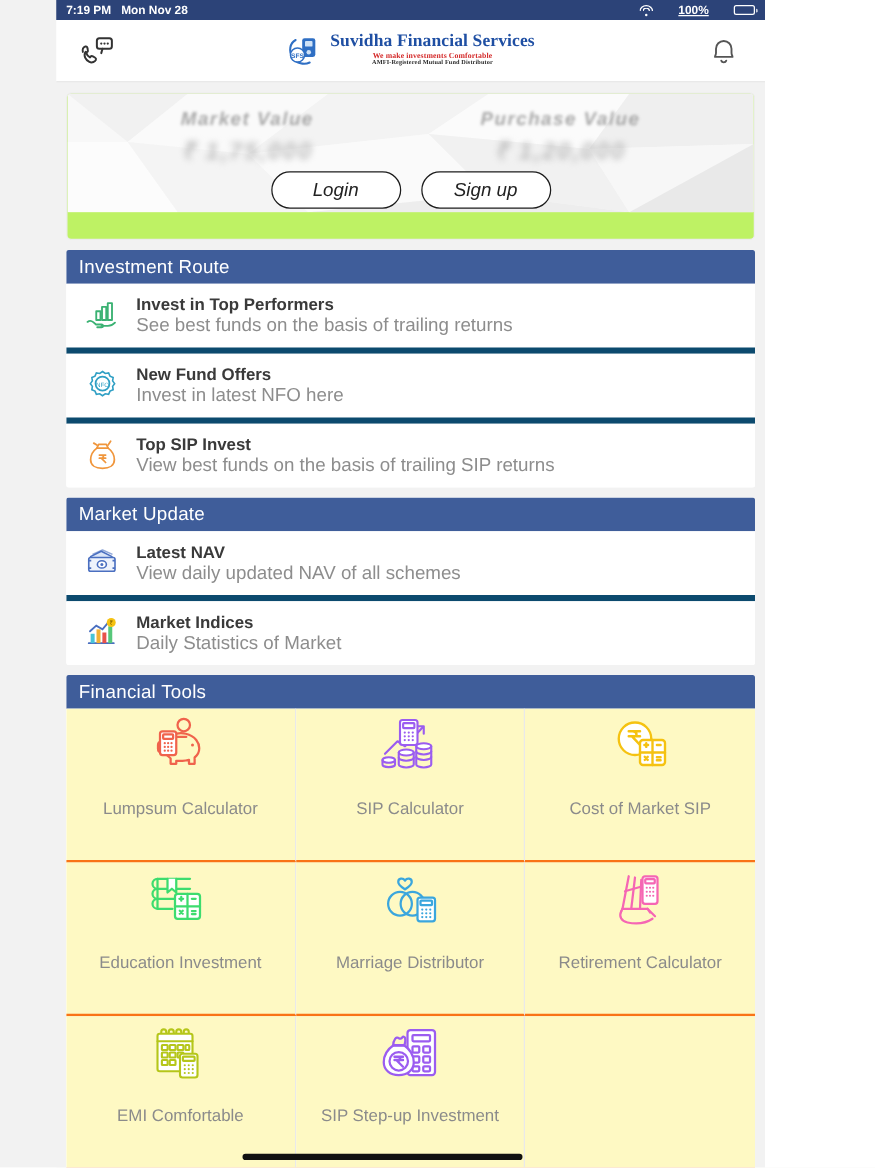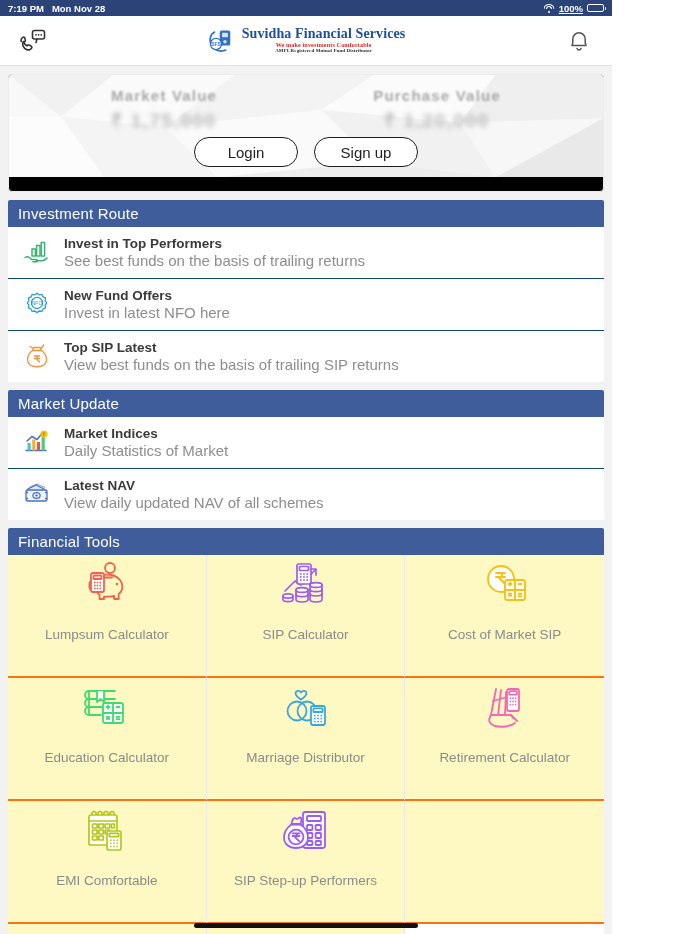--- a/index.html
+++ b/index.html
@@ -2,30 +2,30 @@
 <html><head>
 <meta charset="utf-8">
 <style>
   * { box-sizing: border-box; margin: 0; padding: 0; }
   html, body {
     width: 700px; height: 934px;
     font-family: "Liberation Sans", sans-serif;
     background: #ffffff;
     overflow: hidden;
   }
-  .app { width: 612px; height: 934px; position: relative; background: #f2f2f2; display: flex; flex-direction: column; }
+  .app { width: 612px; height: 934px; position: relative; background: #f2f2f2; display: flex; flex-direction: column; padding-left: 45px; }
 
   
   .statusbar {
     height: 16px; background: #2c4378; color: #ffffff;
     display: flex; align-items: center; justify-content: space-between;
     padding: 0 8px; font-size: 9.5px; font-weight: bold; flex: none;
   }
   .sb-left { display: flex; gap: 8px; align-items: center; }
-  .sb-right { display: flex; gap: 4px; align-items: center; text-decoration: underline; }
+  .sb-right { display: flex; gap: 20px; align-items: center; text-decoration: underline; }
   .wifi-ic { width: 11px; height: 9px; position: relative; display:inline-block; }
   .wifi-ic i {
     position: absolute; left: 50%; transform: translateX(-50%);
     border: 1.3px solid #fff; border-bottom: none;
     border-radius: 50% 50% 0 0 / 100% 100% 0 0;
   }
   .wifi-ic i:nth-child(1){ width: 11px; height: 5px; top: 0; }
   .wifi-ic i:nth-child(2){ width: 6px;  height: 3px; top: 2.6px; }
   .wifi-dot { position:absolute; left:50%; bottom:0; transform:translateX(-50%); width:2px; height:2px; background:#fff; border-radius:50%; }
   .batt { width: 17px; height: 8px; border: 1px solid #fff; border-radius: 2px; position: relative; padding: 1px; }
@@ -43,22 +43,23 @@
   .logo-mark { width: 30px; height: 30px; flex: none; }
   .logo-text { display: flex; flex-direction: column; align-items: center; line-height: 1.05; }
   .logo-name { font-family: "Liberation Serif", serif; font-weight: bold; font-size: 14px; color: #1f4fa3; letter-spacing: .1px; }
   .logo-tag { font-family: "Liberation Serif", serif; font-weight: bold; font-size: 6.2px; color: #d42a2a; letter-spacing: .1px; }
   .logo-sub { font-family: "Liberation Serif", serif; font-weight: bold; font-size: 5px; color: #2b2b2b; letter-spacing: .1px; }
 
   
   .scroll { flex: 1; overflow: hidden; background: #f2f2f2; }
   .hero {
     margin: 8px; height: 118px; border-radius: 4px; position: relative; overflow: hidden;
-    background: #000000;
+    background: #bef264;
     border: 1px solid #ececec;
+    font-style: italic;
   }
   .hero-poly { position: absolute; inset: 0; }
   .hero-stats { position: absolute; top: 12px; left: 0; right: 0; display: flex; justify-content: space-around; padding: 0 24px; }
   .stat { text-align: center; }
   .stat-label {
     font-size: 15px; font-weight: bold; color: #9a9a9a; letter-spacing: 1.2px;
     filter: blur(1.1px); opacity: .85;
   }
   .stat-value {
     font-size: 19px; font-weight: bold; color: #bcbcbc; letter-spacing: 1.5px; margin-top: 3px;
@@ -73,21 +74,21 @@
   }
 
   
   .block { margin: 0 8px 8px 8px; background: #ffffff; border-radius: 2px; overflow: hidden; }
   .block-hd {
     background: #3f5d9a; color: #ffffff; font-size: 15px; padding: 5px 10px;
     letter-spacing: .2px;
   }
   .row {
     display: flex; align-items: center; gap: 12px; padding: 9px 12px 9px 14px;
-    border-bottom: 1px solid #0c4a6e; background: #fff; cursor: pointer;
+    border-bottom: 5px solid #0c4a6e; background: #fff; cursor: pointer;
   }
   .row:last-child { border-bottom: none; }
   .row-ic { width: 30px; height: 30px; flex: none; display: flex; align-items: center; justify-content: center; }
   .row-txt { display: flex; flex-direction: column; gap: 1px; }
   .row-title { font-size: 13.5px; font-weight: bold; color: #3a3a3a; }
   .row-sub { font-size: 15px; color: #8d8d8d; }
 
   
   .grid { display: grid; grid-template-columns: repeat(3, 1fr); background: #fff; }
   .cell {
@@ -232,62 +233,62 @@
       <div class="row">
         <span class="row-ic">
           <svg width="26" height="28" viewBox="0 0 26 28" fill="none" stroke="#f0963c" stroke-width="1.4" stroke-linecap="round" stroke-linejoin="round">
             <path d="M8.5 7.5c-3 2.2-5 5.6-5 9.3 0 4.4 3.9 6.9 9.5 6.9s9.5-2.5 9.5-6.9c0-3.7-2-7.1-5-9.3z"></path>
             <path d="M8.5 7.5l1.4-3h6.2l1.4 3"></path>
             <path d="M6 3.5l2.5 1.5M19.5 2l-2 3"></path>
             <path d="M10.5 13h5M10.5 15.5h5M12 13c2 0 2.6 2.5 0 2.5l3.5 3.5"></path>
           </svg>
         </span>
         <span class="row-txt">
-          <span class="row-title">Top SIP Latest</span>
+          <span class="row-title">Top SIP Invest</span>
           <span class="row-sub">View best funds on the basis of trailing SIP returns</span>
         </span>
       </div>
     </div>
 
     <div class="block">
       <div class="block-hd">Market Update</div>
+
+      <div class="row">
+        <span class="row-ic">
+          <svg width="28" height="26" viewBox="0 0 28 26" fill="none" stroke="#4a6fc0" stroke-width="1.3" stroke-linejoin="round">
+            <path d="M4 7.5l9-4.5 9 4.5" fill="#dce6f7"></path>
+            <path d="M6 5.5l8-3.5 8 3.5" fill="none" opacity=".6"></path>
+            <rect x="3" y="8" width="21" height="11" rx="1.4" fill="#eef3fc"></rect>
+            <ellipse cx="13.5" cy="13.5" rx="3.6" ry="2.9" fill="#fff"></ellipse>
+            <circle cx="13.5" cy="13.5" r="1.2" fill="#4a6fc0" stroke="none"></circle>
+            <path d="M3 10.5h2M22 10.5h2M3 16.5h2M22 16.5h2"></path>
+          </svg>
+        </span>
+        <span class="row-txt">
+          <span class="row-title">Latest NAV</span>
+          <span class="row-sub">View daily updated NAV of all schemes</span>
+        </span>
+      </div>
 
       <div class="row">
         <span class="row-ic">
           <svg width="28" height="28" viewBox="0 0 28 28" fill="none" stroke-width="1.5" stroke-linecap="round">
             <path d="M3 21.5h20" stroke="#4a6fc0"></path>
             <rect x="4.5" y="14" width="3.2" height="7.5" fill="#47c4d8" stroke="none"></rect>
             <rect x="9.2" y="10.5" width="3.2" height="11" fill="#f2b134" stroke="none"></rect>
             <rect x="13.9" y="13" width="3.2" height="8.5" fill="#e8524a" stroke="none"></rect>
             <rect x="18.6" y="8" width="3.2" height="13.5" fill="#57c77a" stroke="none"></rect>
             <path d="M4 12l5-4.5 5 3 5-6" stroke="#4a6fc0" fill="none"></path>
             <circle cx="21" cy="5" r="3.6" fill="#f5c211" stroke="none"></circle>
             <text x="21" y="6.8" font-size="5" fill="#7a5c00" stroke="none" text-anchor="middle" font-family="Liberation Sans, sans-serif">₹</text>
           </svg>
         </span>
         <span class="row-txt">
           <span class="row-title">Market Indices</span>
           <span class="row-sub">Daily Statistics of Market</span>
-        </span>
-      </div>
-
-      <div class="row">
-        <span class="row-ic">
-          <svg width="28" height="26" viewBox="0 0 28 26" fill="none" stroke="#4a6fc0" stroke-width="1.3" stroke-linejoin="round">
-            <path d="M4 7.5l9-4.5 9 4.5" fill="#dce6f7"></path>
-            <path d="M6 5.5l8-3.5 8 3.5" fill="none" opacity=".6"></path>
-            <rect x="3" y="8" width="21" height="11" rx="1.4" fill="#eef3fc"></rect>
-            <ellipse cx="13.5" cy="13.5" rx="3.6" ry="2.9" fill="#fff"></ellipse>
-            <circle cx="13.5" cy="13.5" r="1.2" fill="#4a6fc0" stroke="none"></circle>
-            <path d="M3 10.5h2M22 10.5h2M3 16.5h2M22 16.5h2"></path>
-          </svg>
-        </span>
-        <span class="row-txt">
-          <span class="row-title">Latest NAV</span>
-          <span class="row-sub">View daily updated NAV of all schemes</span>
         </span>
       </div>
     </div>
 
     <div class="block">
       <div class="block-hd">Financial Tools</div>
       <div class="grid">
 
         <div class="cell">
           <span class="cell-ic">
@@ -364,21 +365,21 @@
               <path d="M10 10a3.2 3.2 0 0 0 0 8M10 18a3.2 3.2 0 0 0 0 8M10 26a3.2 3.2 0 0 0 0 8"></path>
               <path d="M18 10v11l3.5-3 3.5 3V10" fill="#fff"></path>
               <rect x="24" y="22" width="20" height="20" rx="2.2" fill="#fff"></rect>
               <path d="M34 22v20M24 32h20"></path>
               <path d="M27.5 26h3M29 24.5v3"></path>
               <path d="M37.5 26h3"></path>
               <path d="M27.8 35.6l2.4 2.4M30.2 35.6l-2.4 2.4"></path>
               <path d="M37.5 35.8h3M37.5 38.2h3"></path>
             </svg>
           </span>
-          <span class="cell-lb">Education Calculator</span>
+          <span class="cell-lb">Education Investment</span>
         </div>
 
         <div class="cell">
           <span class="cell-ic">
             <svg width="56" height="52" viewBox="0 0 56 52" fill="none" stroke="#3aa6dd" stroke-width="1.8" stroke-linejoin="round" stroke-linecap="round">
               <path d="M24 11.5c-1.6-2.4-5.4-2-5.4 1 0 2.4 3.4 4.6 5.4 6 2-1.4 5.4-3.6 5.4-6 0-3-3.8-3.4-5.4-1z"></path>
               <circle cx="20" cy="30" r="9.5"></circle>
               <circle cx="30" cy="30" r="9.5"></circle>
               <rect x="34" y="25" width="14" height="19" rx="2" fill="#fff"></rect>
               <rect x="36.4" y="27.4" width="9.2" height="3.6" rx=".6"></rect>
@@ -462,21 +463,21 @@
               <rect x="30" y="29" width="5.4" height="5" rx=".8"></rect>
                 <rect x="38.6" y="29" width="5.4" height="5" rx=".8"></rect>
               <rect x="30" y="37" width="5.4" height="4" rx=".8"></rect>
                 <rect x="38.6" y="37" width="5.4" height="4" rx=".8"></rect>
               <path d="M15 20c-5 3.4-8 8.6-8 13.8C7 40 12.2 44 19 44s12-4 12-10.2c0-5.2-3-10.4-8-13.8z" fill="#fff"></path>
               <path d="M14.5 20.5c0-2.2.6-4 1.6-5.4.8-1.1 2-1.4 2.9-.6.9.8 2.1.5 2.8-.5.7-1 2-.8 2.3.5.2 1 .3 2.2 0 3.4l-.6 2.6z"></path>
               <circle cx="19" cy="33" r="7.4"></circle>
               <path d="M15.6 29.4h6.8M15.6 32h6.8M17.8 29.4c3 0 3.4 3.4 0 3.4l4.6 4.6" stroke-width="1.9"></path>
             </svg>
           </span>
-          <span class="cell-lb">SIP Step-up Performers</span>
+          <span class="cell-lb">SIP Step-up Investment</span>
         </div>
 
         <div class="cell"></div>
         <div class="cell"></div>
         <div class="cell"></div>
       </div>
     </div>
 
   </div>
 

